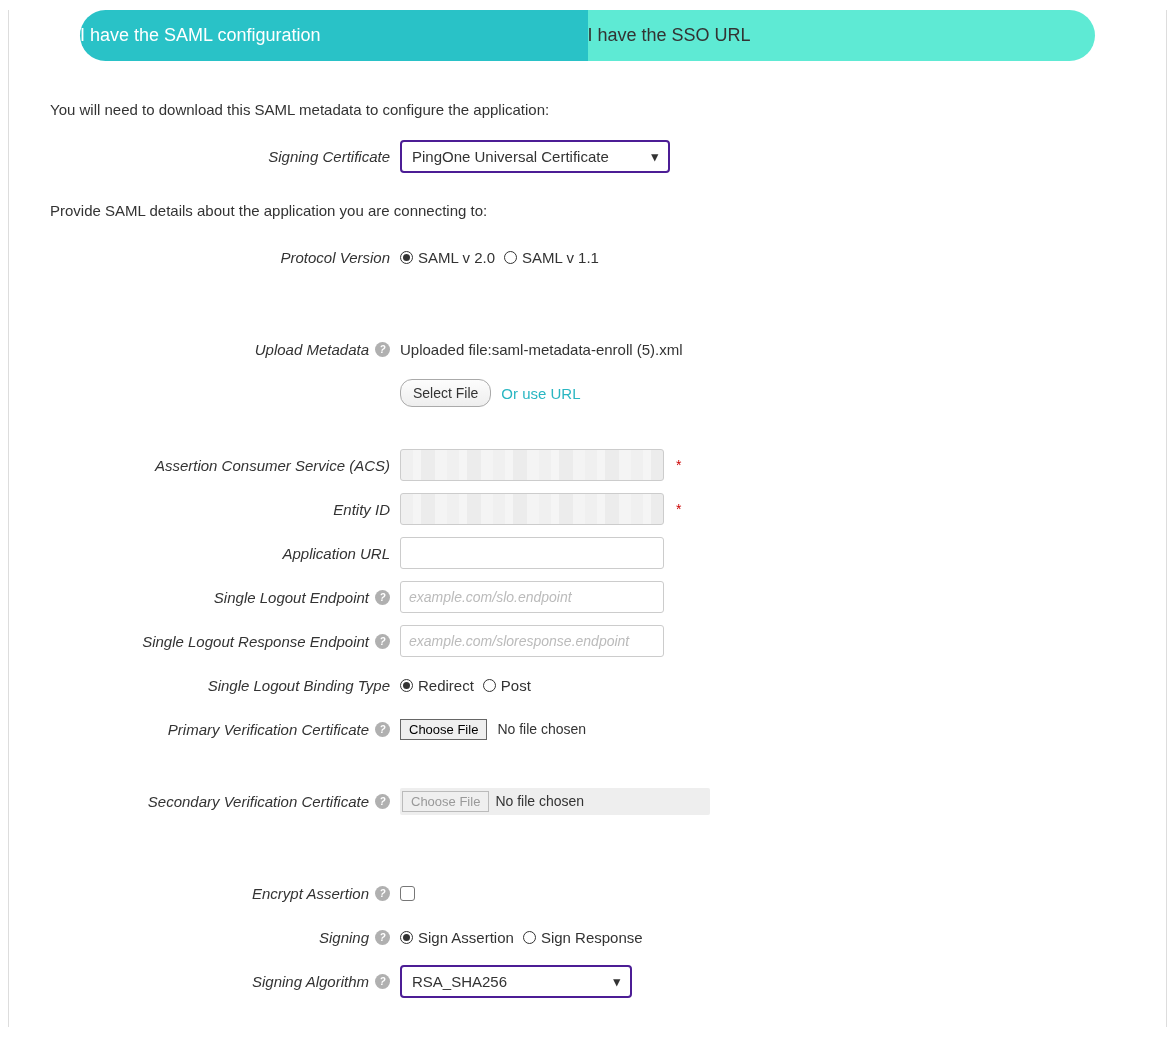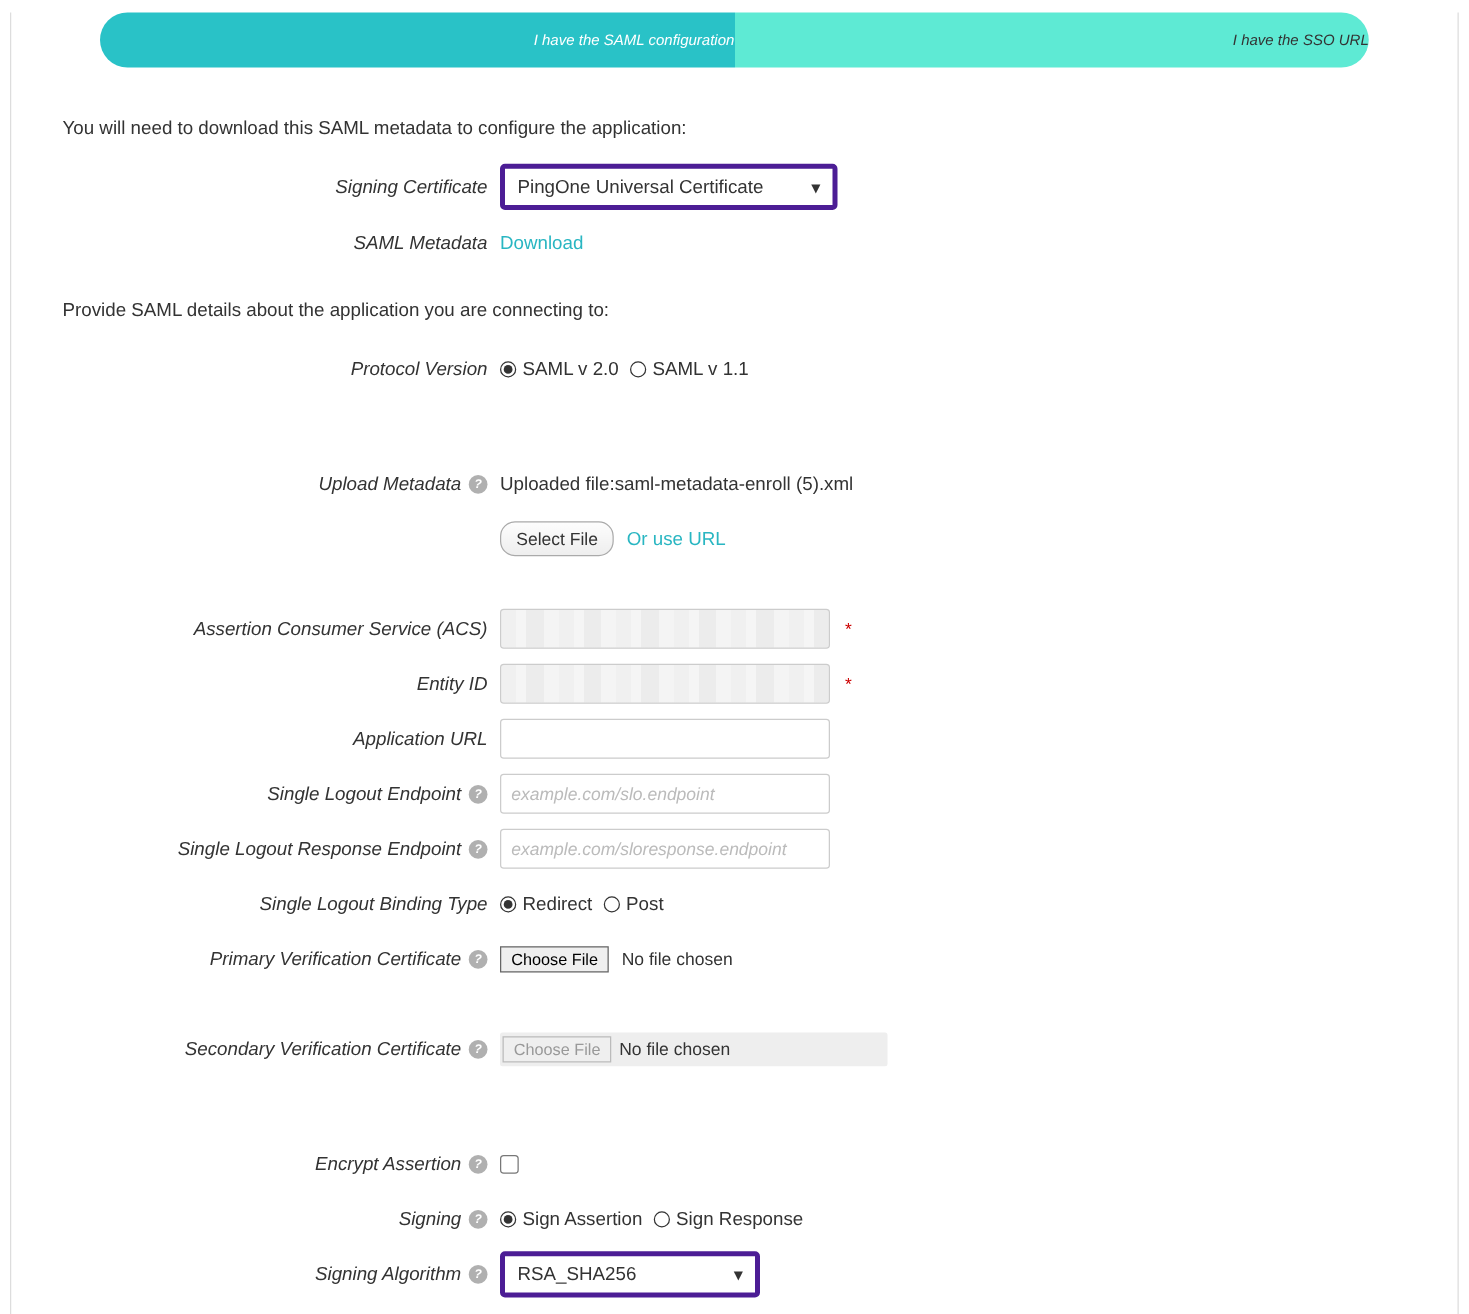--- a/index.html
+++ b/index.html
@@ -26,25 +26,24 @@
   }
   .side-border-left { left: 8px; }
   .side-border-right { right: 8px; }
 
   .tabs {
     display: flex;
     margin: 10px 50px 40px 50px;
   }
   .tab {
     flex: 1;
-    text-align: right;
+    text-align: left;
     padding: 15px 0;
-    font-size: 12px;
-    cursor: pointer;
-    font-style: italic;
+    font-size: 18px;
+    cursor: pointer;
   }
   .tab.active {
     background: #29c2c7;
     color: #fff;
     border-top-left-radius: 26px;
     border-bottom-left-radius: 26px;
   }
   .tab.inactive {
     background: #5eead4;
     color: #333;
@@ -95,29 +94,29 @@
     display: inline-flex;
     align-items: center;
     justify-content: center;
     cursor: default;
   }
 
   .select-box {
     display: flex;
     align-items: center;
     justify-content: space-between;
-    border: 4px solid #4c1d95;
+    border: 2px solid #4c1d95;
     border-radius: 4px;
     padding: 6px 10px;
     width: 270px;
     background: #fff;
     cursor: pointer;
     font-size: 15px;
   }
-  .select-box.small { width: 208px; }
+  .select-box.small { width: 232px; }
   .chevron {
     font-size: 13px;
     font-weight: bold;
   }
 
   .link {
     color: #29b6c2;
     cursor: pointer;
     font-size: 15px;
   }
@@ -239,26 +238,20 @@
   <div class="form-row">
     <div class="form-label">Signing Certificate</div>
     <div class="form-value">
       <div class="select-box">
         <span>PingOne Universal Certificate</span>
         <span class="chevron">▾</span>
       </div>
     </div>
   </div>
 
-  <div class="form-row">
-    <div class="form-label">SAML Metadata</div>
-    <div class="form-value">
-      <span class="link">Download</span>
-    </div>
-  </div>
 
   <div class="gap-md"></div>
 
   <div class="section-intro">Provide SAML details about the application you are connecting to:</div>
 
   <div class="form-row">
     <div class="form-label">Protocol Version</div>
     <div class="form-value">
       <div class="radio-group">
         <div class="radio-option">

